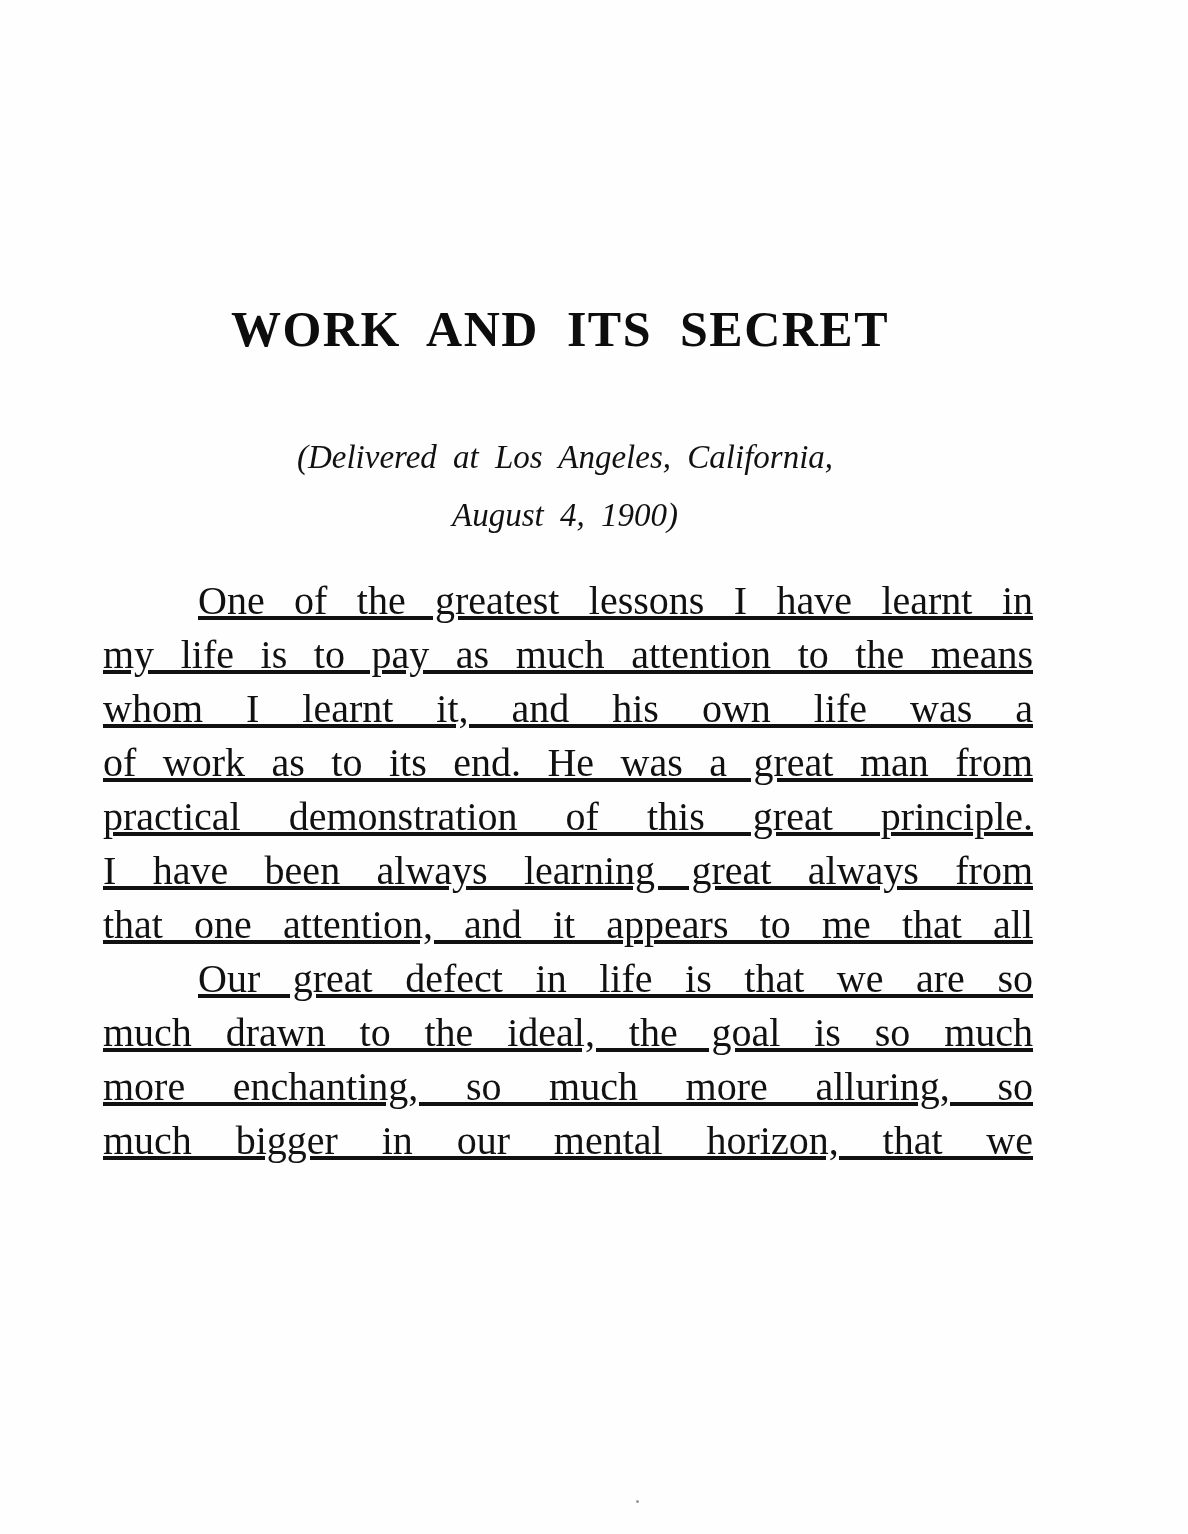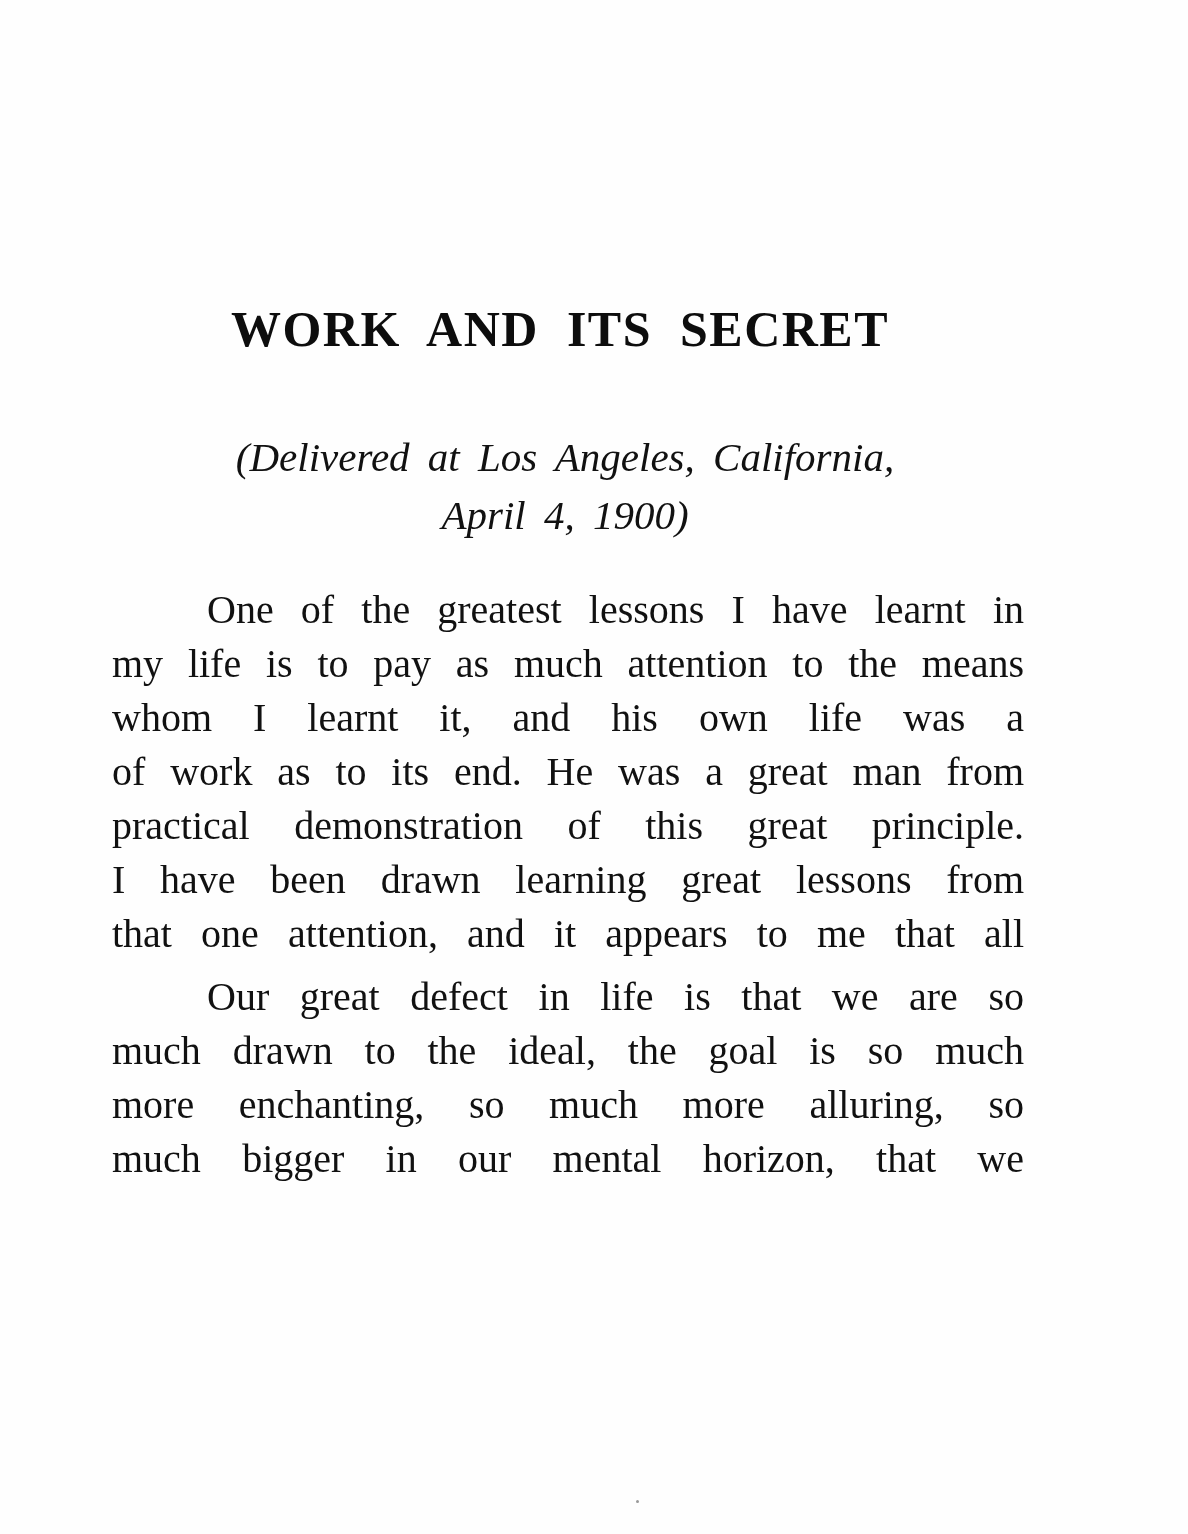--- a/index.html
+++ b/index.html
@@ -35,38 +35,39 @@
       color: #0d0d0d;
     }
     .subtitle {
       position: absolute;
       left: 0;
       width: 1130px;
       top: 428px;
       text-align: center;
       font-family: "Liberation Serif", serif;
       font-style: italic;
-      font-size: 41px;
+      font-size: 33px;
       line-height: 58px;
       word-spacing: 8px;
       color: #111;
     }
     .body-text {
       position: absolute;
       left: 103px;
       top: 574px;
       width: 930px;
       font-family: "Liberation Serif", serif;
       font-size: 40px;
       line-height: 54px;
       color: #111;
     }
     .para {
-      margin: 9px;
+      margin: 0;
       text-align: justify;
+      text-decoration: underline;
     }
     .line {
       display: block;
       text-align: justify;
       text-align-last: justify;
       white-space: nowrap;
       height: 54px;
     }
     .line.indent {
       padding-left: 95px;
@@ -83,31 +84,31 @@
   </style>
 </head>
 <body>
 
 <div class="page">
 
   <div class="title">WORK AND ITS SECRET</div>
 
   <div class="subtitle">
     <div>(Delivered at Los Angeles, California,</div>
-    <div>April 4, 1900)</div>
+    <div>August 4, 1900)</div>
   </div>
 
   <div class="body-text">
     <div class="para">
       <span class="line indent">One of the greatest lessons I have learnt in</span>
       <span class="line">my life is to pay as much attention to the means</span>
       <span class="line">whom I learnt it, and his own life was a</span>
       <span class="line">of work as to its end. He was a great man from</span>
       <span class="line">practical demonstration of this great principle.</span>
-      <span class="line">I have been drawn learning great lessons from</span>
+      <span class="line">I have been always learning great always from</span>
       <span class="line">that one attention, and it appears to me that all</span>
     </div>
     <div class="para">
       <span class="line indent">Our great defect in life is that we are so</span>
       <span class="line">much drawn to the ideal, the goal is so much</span>
       <span class="line">more enchanting, so much more alluring, so</span>
       <span class="line">much bigger in our mental horizon, that we</span>
     </div>
   </div>
 

